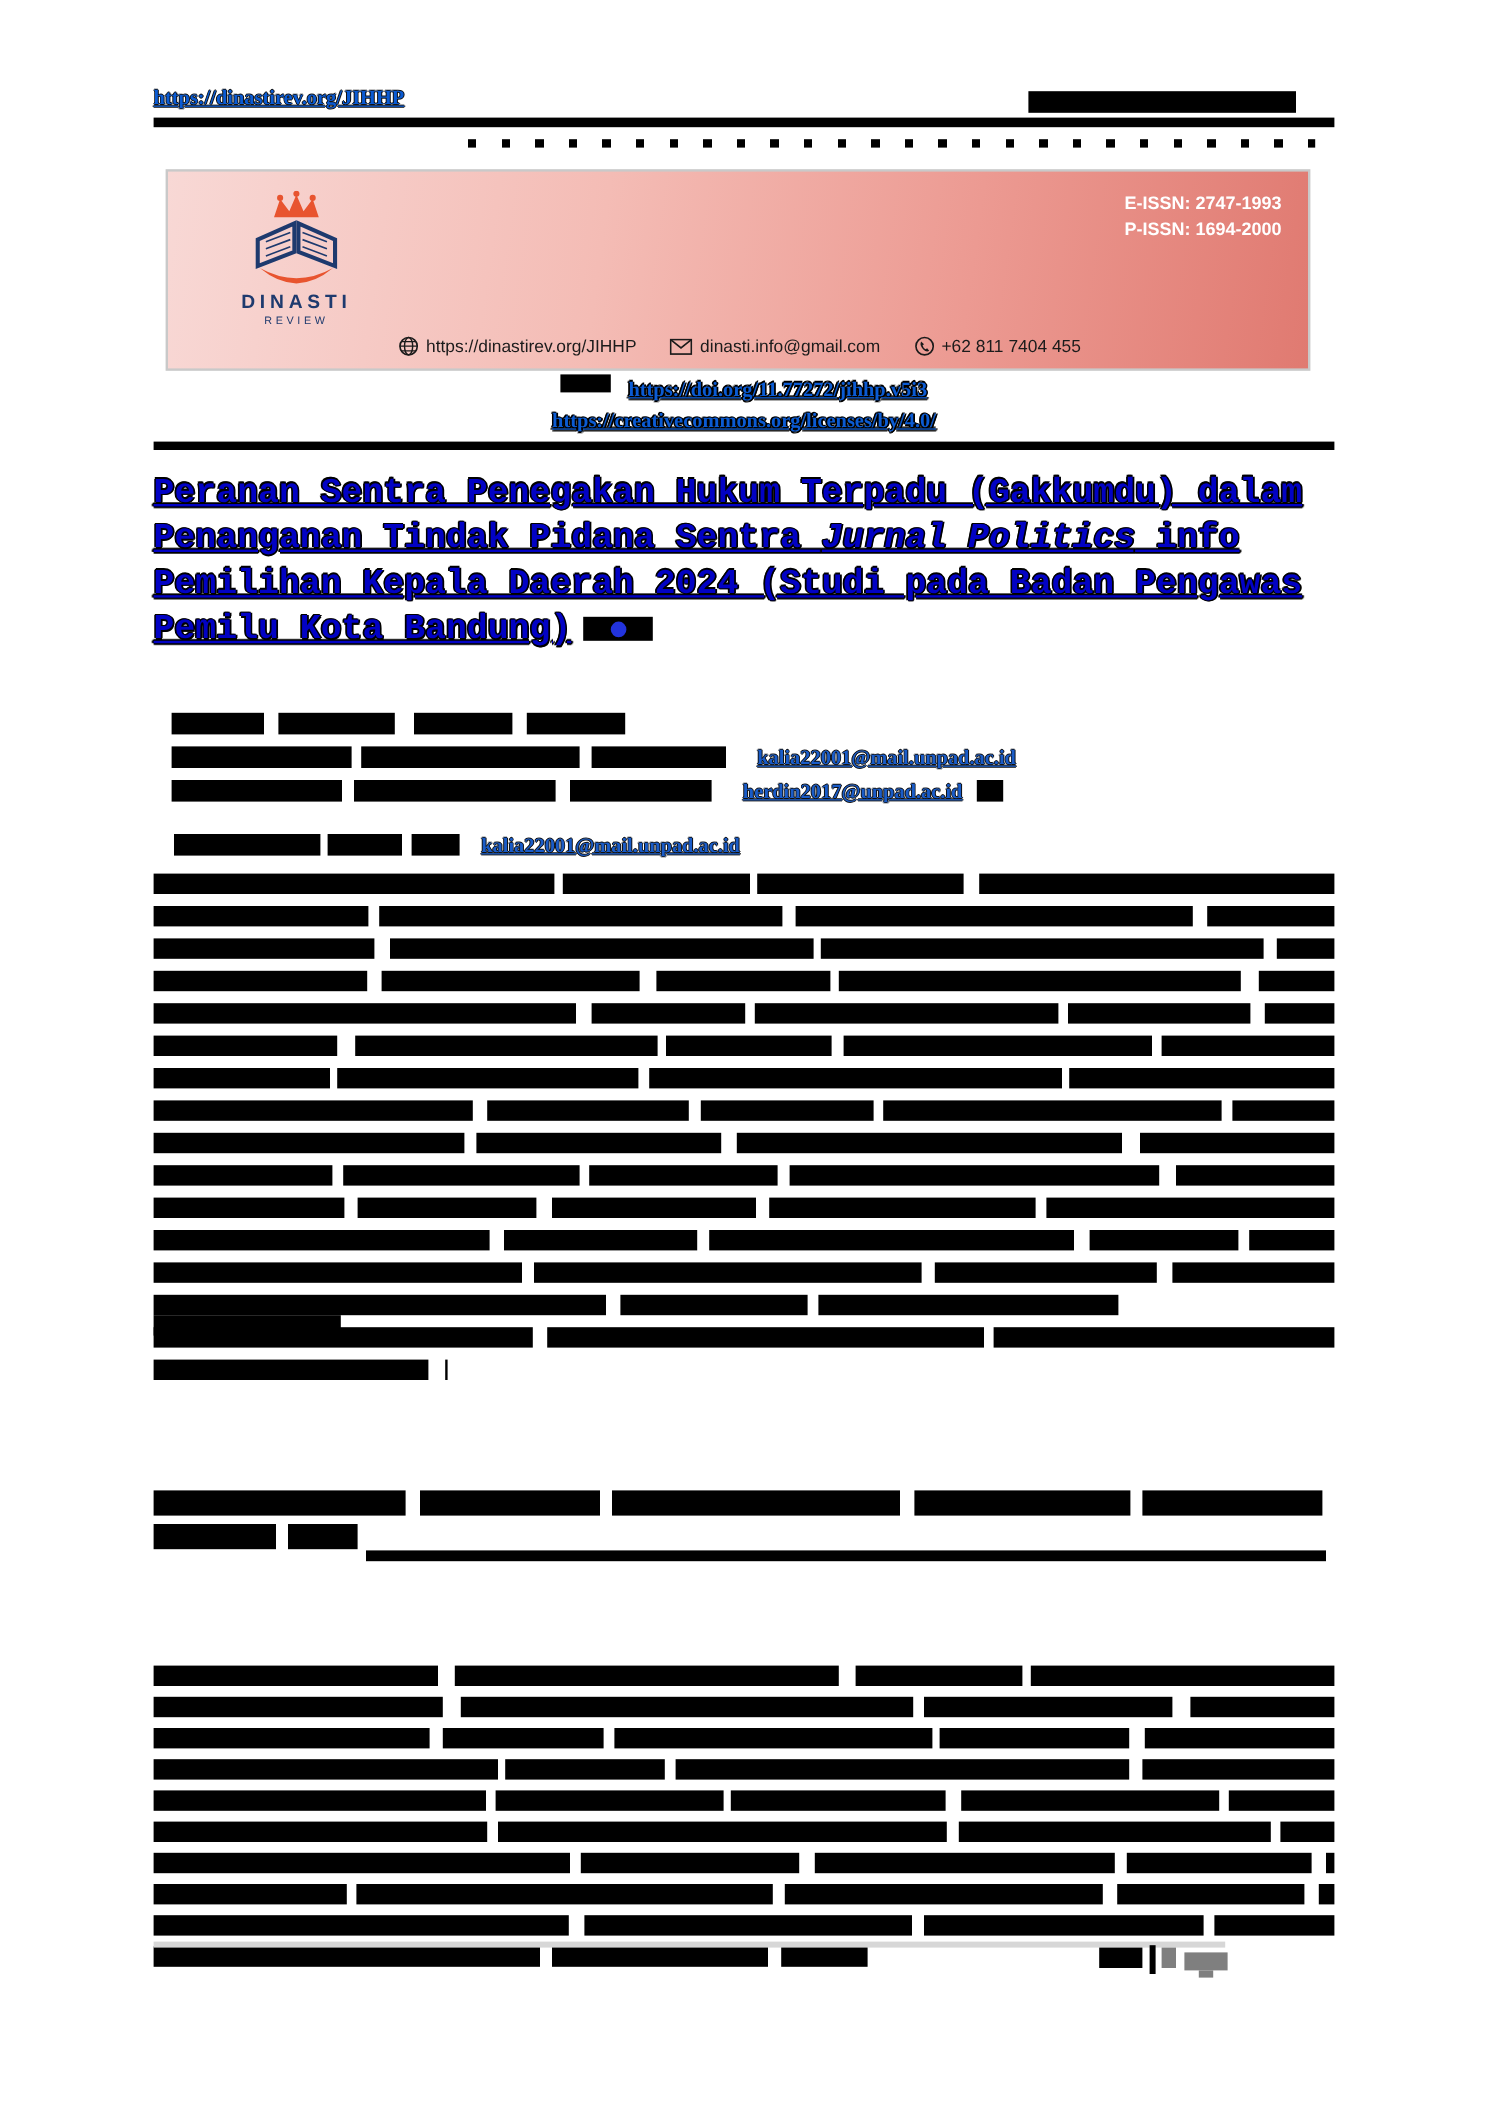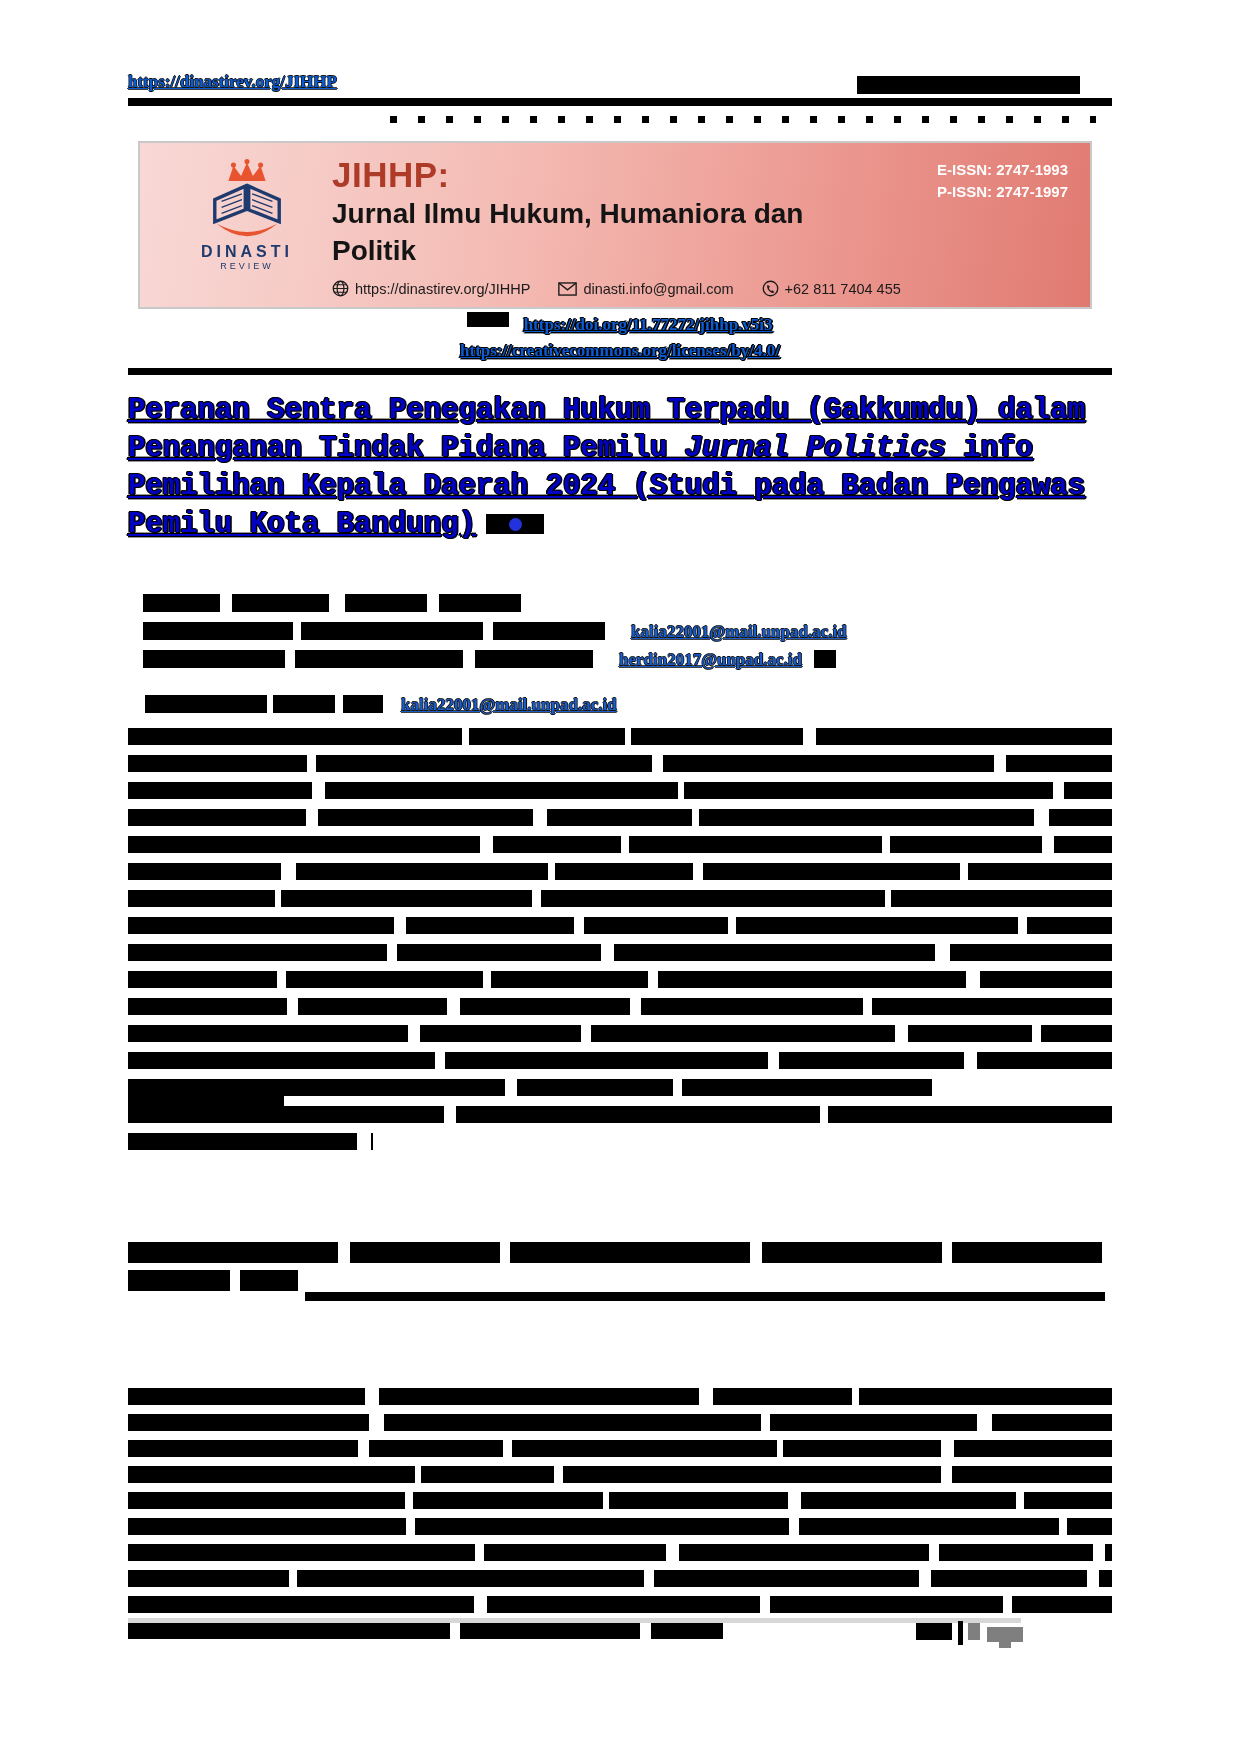--- a/index.html
+++ b/index.html
@@ -64,29 +64,24 @@
           <circle cx="76" cy="7" r="3" fill="#e8542f"></circle>
         <path d="M58,32 L22,48 L22,74 L58,60 Z" fill="none" stroke="#1e3a6e" stroke-width="4"></path>
         <path d="M62,32 L98,48 L98,74 L62,60 Z" fill="none" stroke="#1e3a6e" stroke-width="4"></path>
         <path d="M30,50 L54,41 M30,57 L54,48 M30,64 L54,55 M90,50 L66,41 M90,57 L66,48 M90,64 L66,55" stroke="#1e3a6e" stroke-width="1.6"></path>
         <path d="M24,76 Q60,96 96,76 Q60,106 24,76 Z" fill="#e8542f"></path>
       </svg>
       <div class="logo-name">DINASTI</div>
       <div class="logo-sub">REVIEW</div>
     </div>
 
-    <div class="abs" style="left:192px;top:12px;">
-      <div class="jihhp">JIHHP:</div>
-      <div class="jline">Jurnal Ilmu Hukum, Humaniora dan</div>
-      <div class="jline">Politik</div>
-    </div>
 
     <div class="issn">
       <div>E-ISSN: 2747-1993</div>
-      <div>P-ISSN: 2747-1997</div>
+      <div>P-ISSN: 1694-2000</div>
     </div>
 
     <div class="contact">
       <span class="ci">
         <svg width="17" height="17" viewBox="0 0 20 20">
           <circle cx="10" cy="10" r="8.5" fill="none" stroke="#1b1b1b" stroke-width="1.6"></circle>
           <ellipse cx="10" cy="10" rx="4" ry="8.5" fill="none" stroke="#1b1b1b" stroke-width="1.4"></ellipse>
           <path d="M1.5,10 H18.5 M2.5,5.5 H17.5 M2.5,14.5 H17.5" stroke="#1b1b1b" stroke-width="1.2" fill="none"></path>
         </svg>
         <span>https://dinastirev.org/JIHHP</span>
@@ -115,21 +110,21 @@
     </div>
     <div class="rowline">
       <a class="halo">https://creativecommons.org/licenses/by/4.0/</a>
     </div>
   </div>
 
   <div class="abs rule" style="left:128px;top:368px;width:984px;height:7px;"></div>
 
   <div class="abs" style="left:128px;top:392px;width:1000px;">
     <div class="title-line halo">Peranan Sentra Penegakan Hukum Terpadu (Gakkumdu) dalam</div>
-    <div class="title-line halo"><span>Penanganan Tindak Pidana Pemilu </span><i>Jurnal Politics</i><span> info</span></div>
+    <div class="title-line halo"><span>Penanganan Tindak Pidana Sentra </span><i>Jurnal Politics</i><span> info</span></div>
     <div class="title-line halo">Pemilihan Kepala Daerah 2024 (Studi pada Badan Pengawas</div>
     <div class="title-line halo"><span>Pemilu Kota Bandung)</span><span class="note-chip"><span class="note-dot"></span></span></div>
   </div>
 
   <div class="abs row rline" style="left:143px;top:594px;" id="author-line-1"><span class="bar" style="width: 77px; height: 18px; margin-right: 12px;"></span><span class="bar" style="width: 97px; height: 18px; margin-right: 16px;"></span><span class="bar" style="width: 82px; height: 18px; margin-right: 12px;"></span><span class="bar" style="width: 82px; height: 18px;"></span></div>
   <div class="abs row" style="left:143px;top:622px;">
     <span class="rline" id="author-line-2"><span class="bar" style="width: 150px; height: 18px; margin-right: 8px;"></span><span class="bar" style="width: 182px; height: 18px; margin-right: 10px;"></span><span class="bar" style="width: 112px; height: 18px; margin-right: 26px;"></span></span><a class="email halo-light">kalia22001@mail.unpad.ac.id</a>
   </div>
   <div class="abs row" style="left:143px;top:650px;">
     <span class="rline" id="author-line-3"><span class="bar" style="width: 142px; height: 18px; margin-right: 10px;"></span><span class="bar" style="width: 168px; height: 18px; margin-right: 12px;"></span><span class="bar" style="width: 118px; height: 18px; margin-right: 26px;"></span></span><a class="email halo-light">herdin2017@unpad.ac.id</a>

